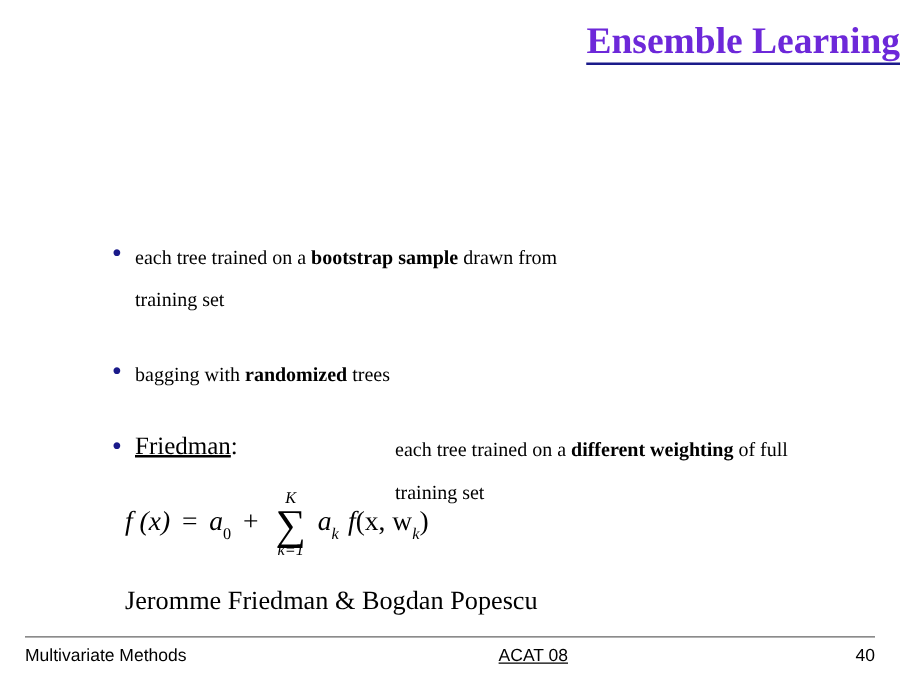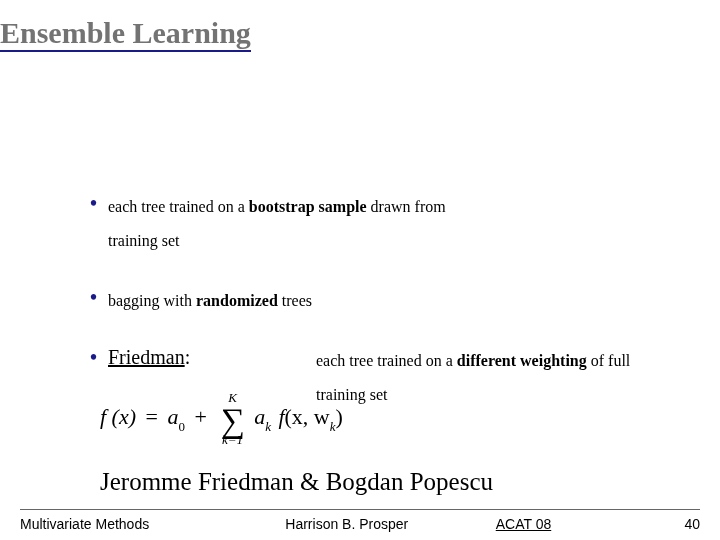--- a/index.html
+++ b/index.html
@@ -16,24 +16,24 @@
     position: relative;
     width: 720px;
     height: 540px;
     box-sizing: border-box;
   }
   .title {
     position: absolute;
     top: 16px;
     left: 0;
     width: 100%;
-    text-align: left;
+    text-align: right;
     font-size: 30px;
     font-weight: bold;
-    color: #737373;
+    color: #6d28d9;
   }
   .title .underline {
     border-bottom: 2px solid #1a1a8a;
     padding-bottom: 1px;
   }
   .intro {
     position: absolute;
     top: 134px;
     left: 40px;
     font-size: 21px;
@@ -120,21 +120,21 @@
     position: relative;
     top: 2px;
   }
   .formula .rm {
     font-style: normal;
   }
   .attribution {
     position: absolute;
     top: 468px;
     left: 100px;
-    font-size: 25px;
+    font-size: 21px;
   }
   .footer-line {
     position: absolute;
     bottom: 30px;
     left: 20px;
     right: 20px;
     border-top: 1px solid #666;
   }
   .footer {
     position: absolute;
@@ -194,18 +194,17 @@
     <span>a</span><sub>k</sub>
     <span style="margin-left:2px;">f</span><span class="rm">(x, w</span><sub>k</sub><span class="rm">)</span>
   </div>
 
   <div class="attribution">Jeromme Friedman &amp; Bogdan Popescu</div>
 
   <div class="footer-line"></div>
 
   <div class="footer">
     <div class="f-left">Multivariate Methods</div>
-    <div class="f-center">Harrison B. Prosper</div>
     <div class="f-right1">ACAT 08</div>
     <div class="f-page">40</div>
   </div>
 
 </div>
 
 </body></html>

